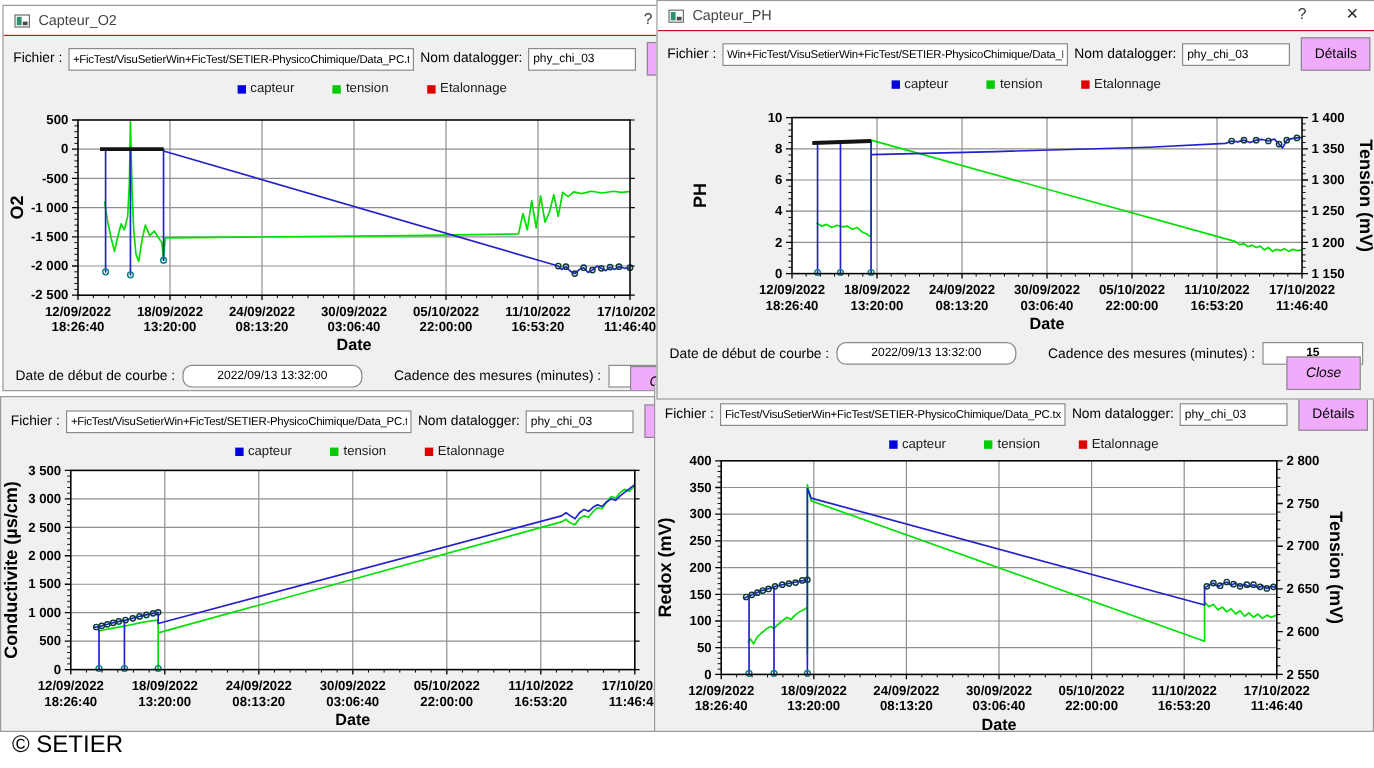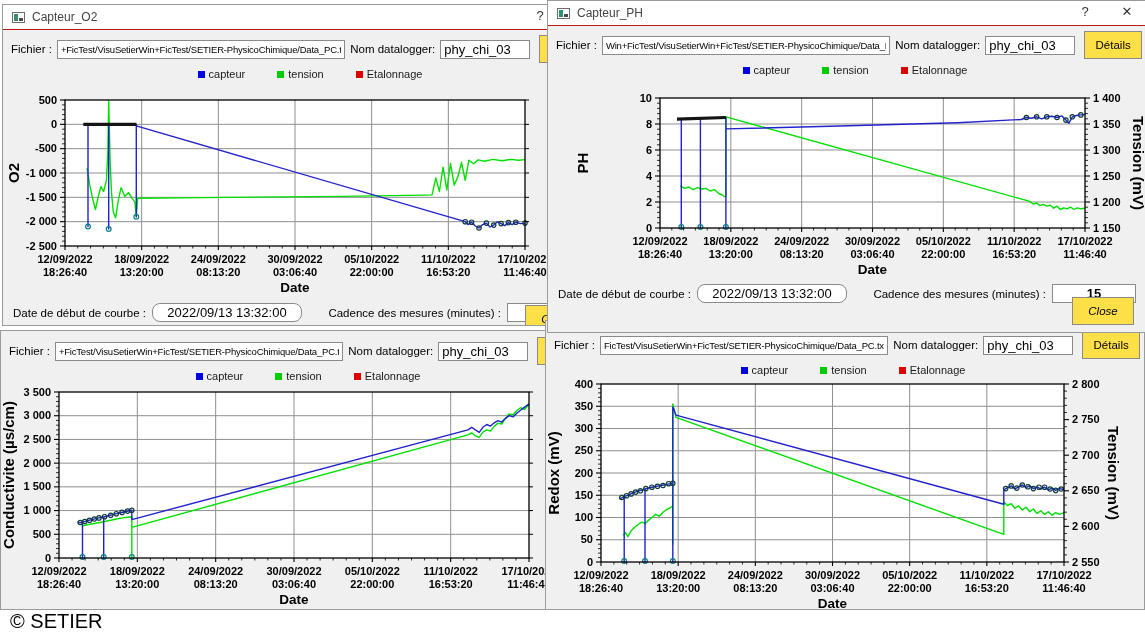--- a/index.html
+++ b/index.html
@@ -8,24 +8,24 @@
   .window{position:absolute;background:#f0f0f0;border:1px solid #9a9a9a;overflow:hidden;box-sizing:border-box;}
   .titlebar{height:24px;background:#ffffff;border-bottom:1px solid #b91c1c;display:flex;align-items:center;gap:7px;padding:0 9px;position:relative;}
   .titletext{font-size:12px;color:#454545;}
   .tb-btn{position:absolute;top:3px;font-size:13px;color:#333;width:18px;text-align:center;cursor:default;}
   .helpbtn{right:52px;}
   .xbtn{right:10px;}
   .vi-icon{position:relative;width:13px;height:11px;border:1px solid #6d6d6d;background:#fff;display:inline-block;box-sizing:border-box;}
   .vi-icon i{position:absolute;left:1px;top:1px;width:4px;height:7px;background:#2f9070;}
   .vi-icon u{position:absolute;right:1px;bottom:1px;width:4px;height:3px;background:#4a4a4a;}
   .filerow{display:flex;align-items:center;gap:5px;padding:5px 4px 3px 8px;font-size:11.5px;color:#000;white-space:nowrap;}
-  .inp{background:#fff;border:1px solid #8a8a8a;height:17px;font-family:"Liberation Sans",sans-serif;font-size:13px;padding:0 3px;box-sizing:content-box;color:#000;}
+  .inp{background:#fff;border:1px solid #8a8a8a;height:17px;font-family:"Liberation Sans",sans-serif;font-size:10px;padding:0 3px;box-sizing:content-box;color:#000;}
   .path{width:295px;font-size:9.5px;letter-spacing:-0.2px;}
   .dlog{width:82px;}
-  .btn{background:#fde047;border:1px solid #8a8a8a;font-family:"Liberation Sans",sans-serif;font-size:11.5px;height:28px;color:#000;}
+  .btn{background:#f0abfc;border:1px solid #8a8a8a;font-family:"Liberation Sans",sans-serif;font-size:11.5px;height:28px;color:#000;}
   .details{width:60px;margin-left:4px;}
   .legend{display:flex;justify-content:center;align-items:center;gap:16px;height:16px;font-size:11px;color:#1a1a1a;}
   .legend .li{display:flex;align-items:center;gap:4px;padding-left:16px;}
   .legend .sq{width:7px;height:7px;display:inline-block;}
   svg text{font-family:"Liberation Sans",sans-serif;fill:#000;}
   .controls{display:flex;align-items:center;justify-content:space-between;padding:2px 10px 0 10px;font-size:11.5px;}
   .cgroup{display:flex;align-items:center;gap:6px;white-space:nowrap;}
   .datein{width:142px;text-align:center;border-radius:8px;}
   .cadin{width:76px;text-align:center;font-weight:bold;}
   .closebtn{position:absolute;width:62px;font-style:italic;}

